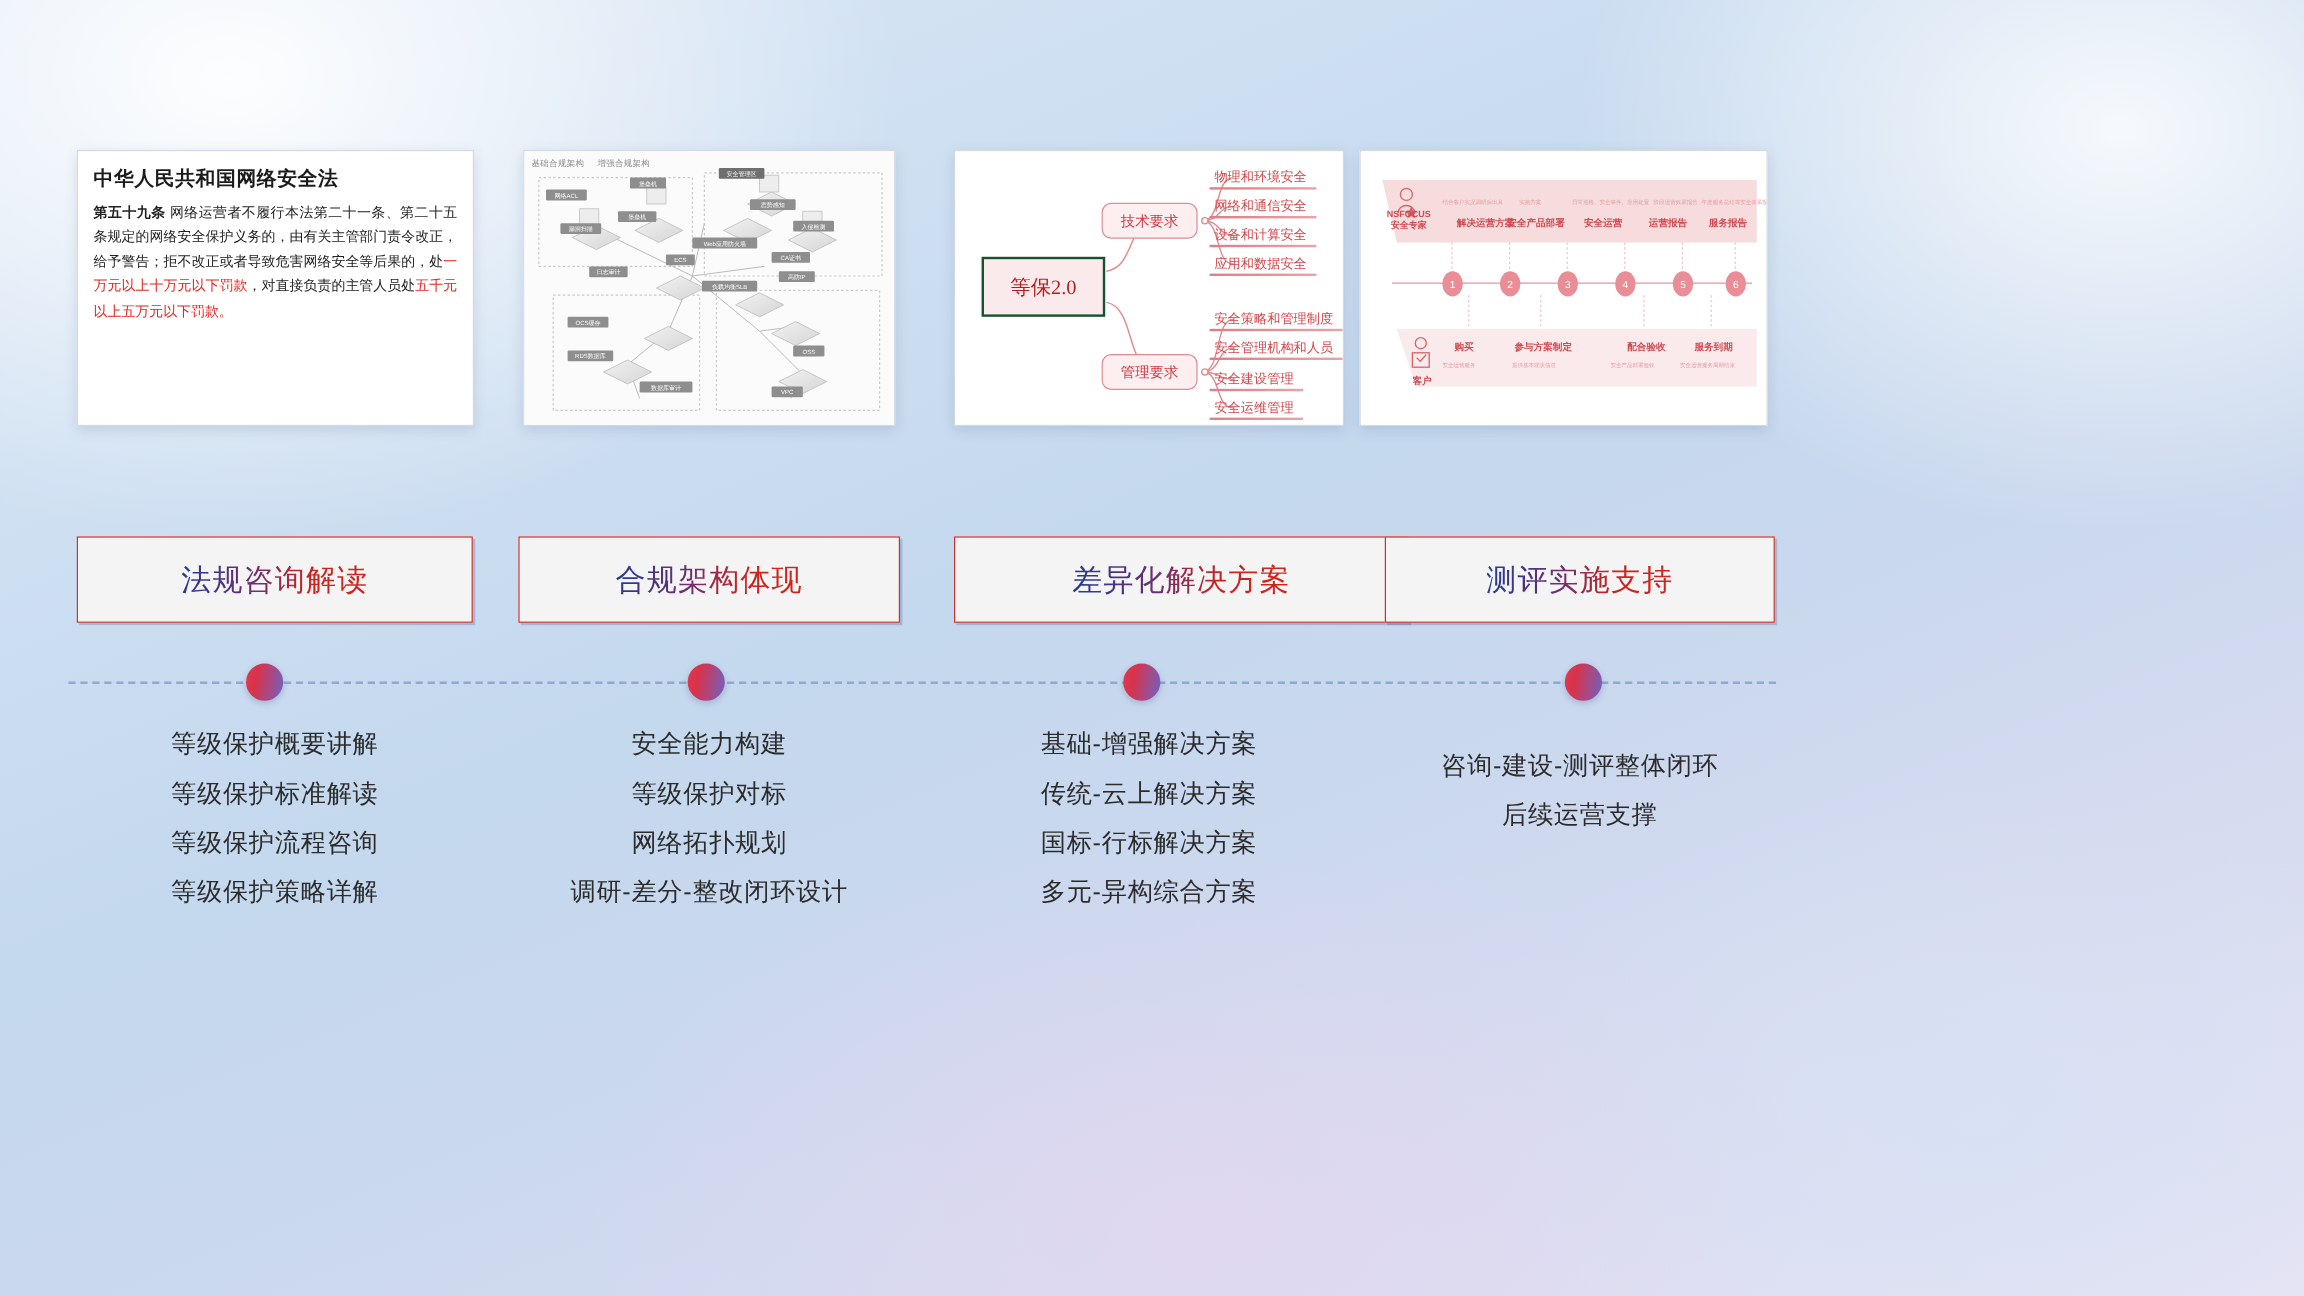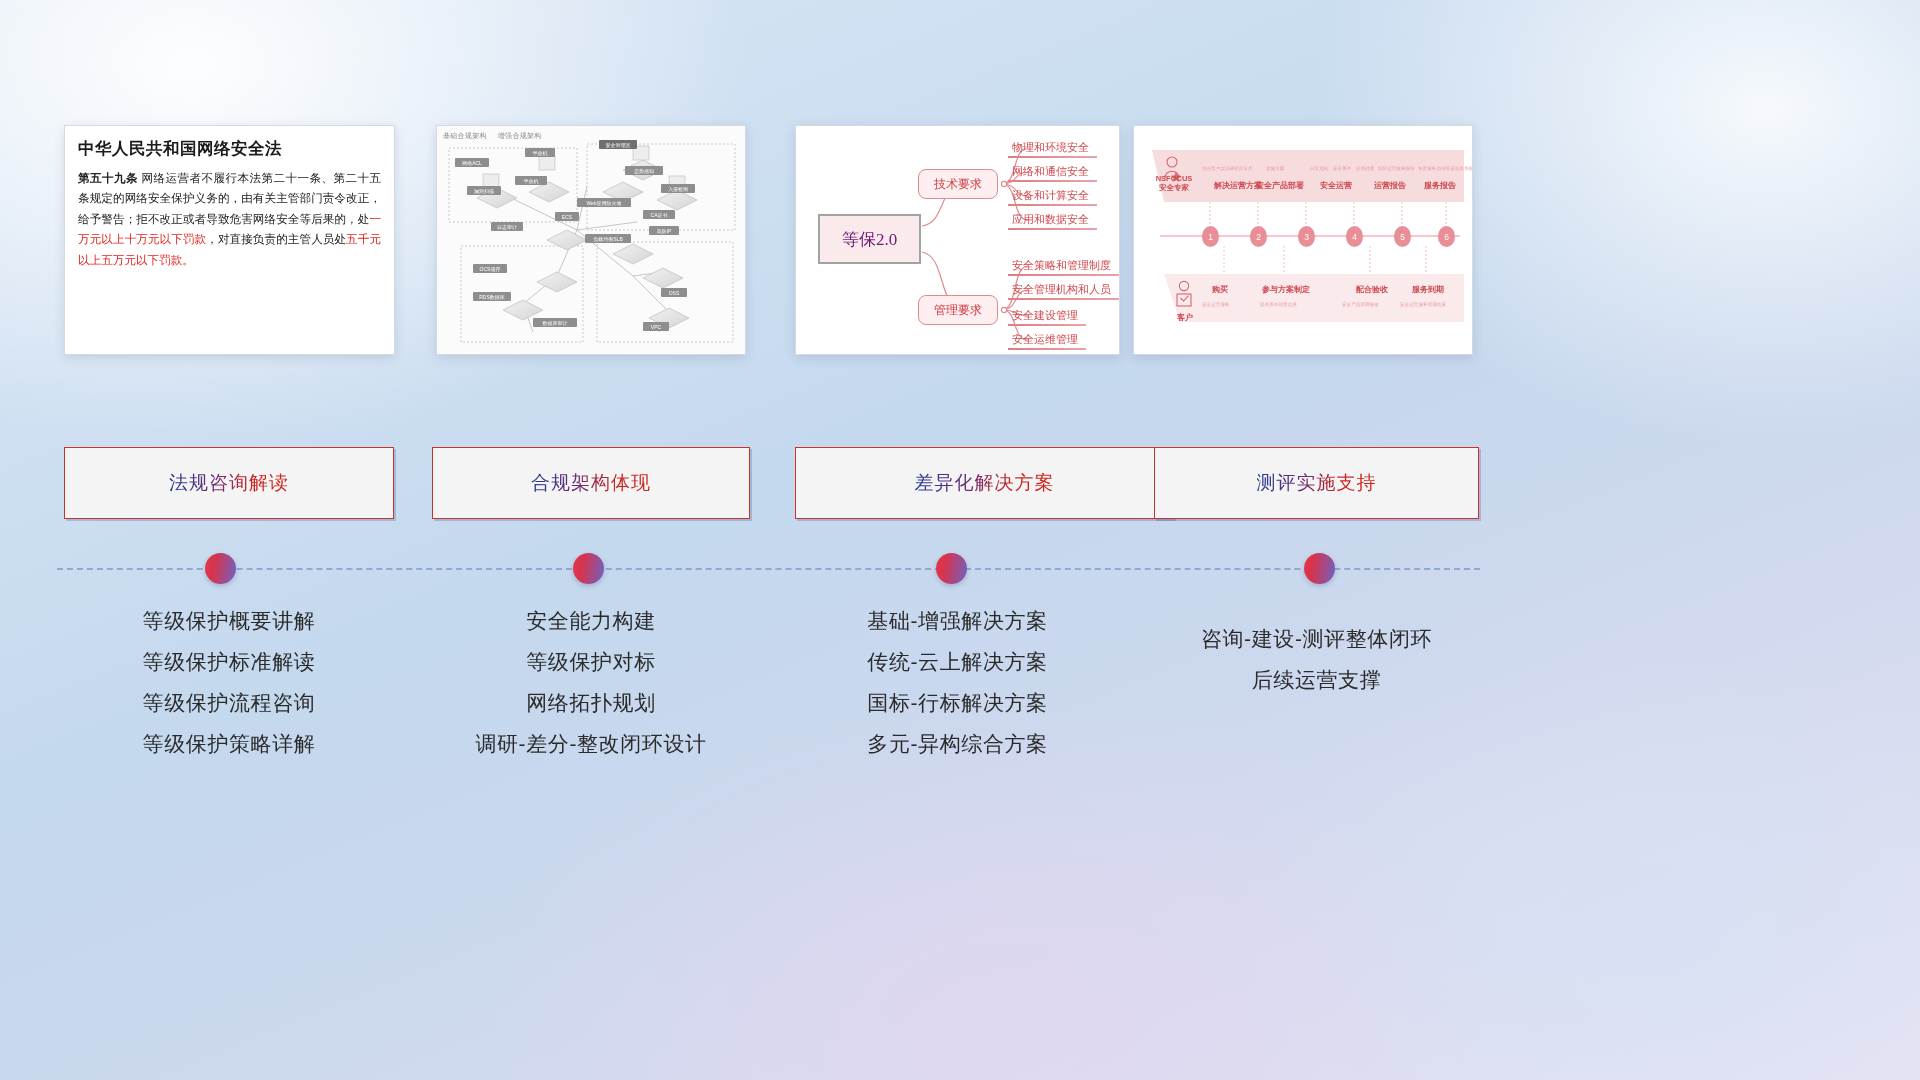--- a/index.html
+++ b/index.html
@@ -46,22 +46,22 @@
   .arch { position:relative; width:100%; height:100%; background:#fbfbfb; }
   .arch-head { position:absolute; left:6px; top:5px; font-size:7px; color:#8a8a8a; letter-spacing:.3px; }
   .arch-head span { margin-right:11px; }
   .arch svg { position:absolute; left:0; top:0; }
 
   
   .mind { position:relative; width:100%; height:100%; }
   .mind svg { position:absolute; left:0; top:0; }
   .mroot {
     position:absolute; left:22px; top:88px; width:103px; height:50px;
-    border:2px solid #a3a3a3; border-radius:0; background:#fbeaec;
-    color:#701a75; font-size:17px; display:flex; align-items:center; justify-content:center;
+    border:2px solid #14532d; border-radius:0; background:#fbeaec;
+    color:#b91c1c; font-size:17px; display:flex; align-items:center; justify-content:center;
     font-family:"Liberation Serif","DejaVu Serif",serif;
   }
   .mbranch {
     position:absolute; left:122px; width:80px; height:30px;
     border:1.2px solid #e08b90; border-radius:8px; background:#fdeef0;
     color:#cf3a40; font-size:12px; display:flex; align-items:center; justify-content:center;
     font-family:"Liberation Serif","DejaVu Serif",serif;
   }
   .mleaf {
     position:absolute; left:212px; color:#d2474c; font-size:11px;
@@ -88,21 +88,21 @@
 
   
   .heads { position:absolute; left:0; top:447px; width:1920px; height:72px; }
   .hbox {
     position:absolute; top:0; height:72px;
     background:#f4f4f5; border:1.5px solid #c9332e;
     box-shadow:2px 2px 0 rgba(40,60,120,.22);
     display:flex; align-items:center; justify-content:center;
   }
   .hbox .htxt {
-    font-size:19px; font-weight:500; letter-spacing:1px;
+    font-size:25px; font-weight:500; letter-spacing:1px;
     font-family:"Liberation Serif","DejaVu Serif",serif;
     background:linear-gradient(90deg,#243a8f 0%,#6b2e74 38%,#c8241f 68%,#d0241d 100%);
     -webkit-background-clip:text; background-clip:text; color:transparent;
   }
   .hbox.h1 { left:64px;   width:330px; }
   .hbox.h2 { left:432px;  width:318px; }
   .hbox.h3 { left:795px;  width:379px; }
   .hbox.h4 { left:1154px; width:325px; }
 
   

